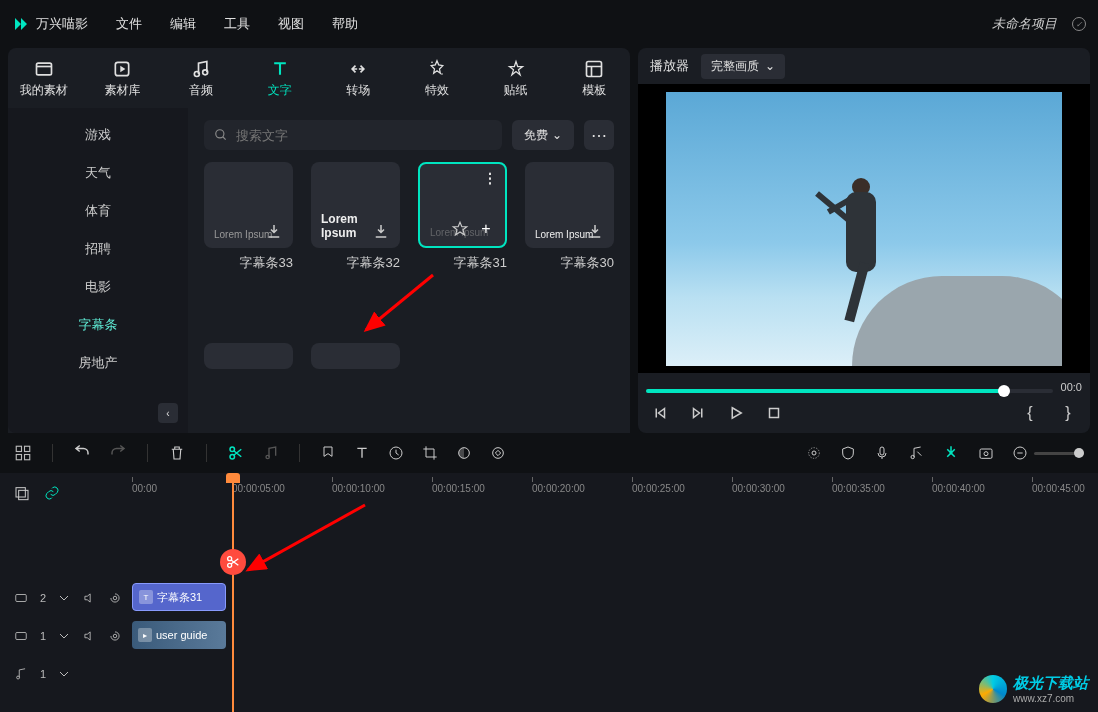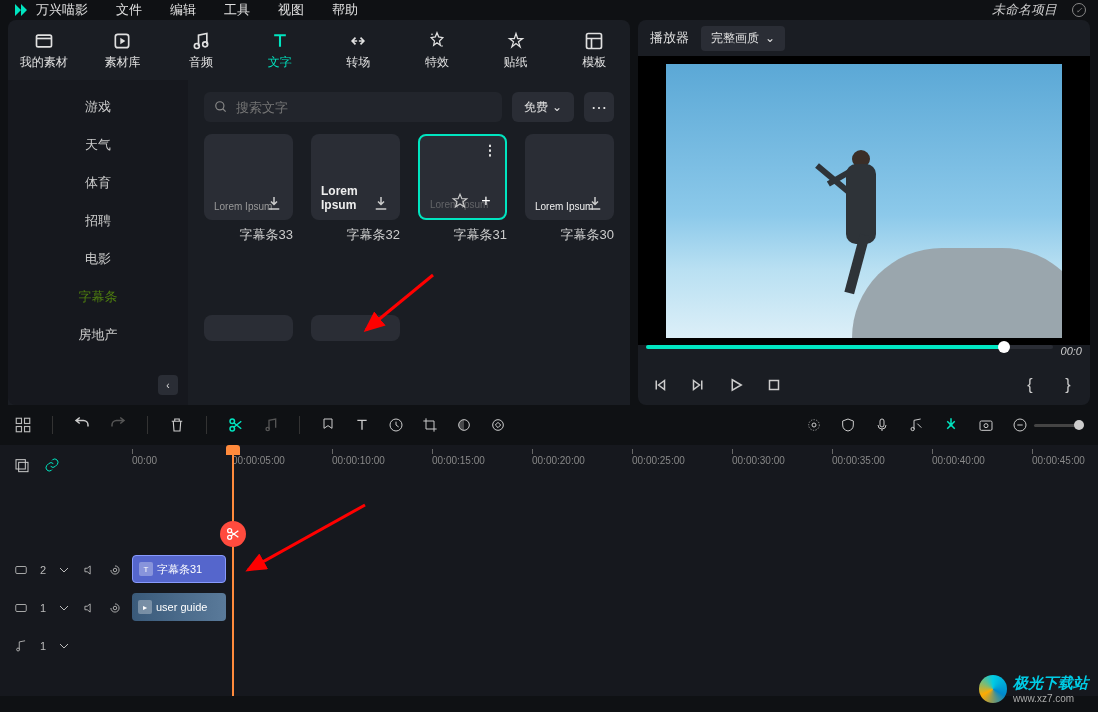--- a/index.html
+++ b/index.html
@@ -1,36 +1,36 @@
 <!DOCTYPE html>
 <html><head>
 <meta charset="utf-8">
 <style>
 * { margin: 0; padding: 0; box-sizing: border-box; font-family: "Microsoft YaHei", Arial, sans-serif; }
 body { background: #0f1114; color: #e0e0e0; width: 1098px; height: 712px; overflow: hidden; position: relative; }
-.menubar { display: flex; align-items: center; height: 20px; padding: 0 12px; gap: 28px; font-size: 13px; }
+.menubar { display: flex; align-items: center; height: 48px; padding: 0 12px; gap: 28px; font-size: 13px; }
 .logo { display: flex; align-items: center; gap: 6px; }
 .logo-icon { width: 18px; height: 18px; }
 .menu-items { display: flex; gap: 28px; }
 .menu-item { cursor: pointer; }
 .spacer { flex: 1; }
 .project-name { display: flex; align-items: center; gap: 15px; font-size: 13px; color: #ccc; font-style: italic; }
 .check-circle { width: 14px; height: 14px; border: 1px solid #888; border-radius: 50%; display: flex; align-items: center; justify-content: center; font-size: 8px; color: #888; }
 
 .main-row { display: flex; height: 385px; }
 .panel-left { width: 622px; display: flex; flex-direction: column; margin: 0 8px; }
 .tabs-row { display: flex; height: 60px; background: #1a1d23; border-radius: 8px 8px 0 0; align-items: center; padding: 0 10px; gap: 27px; }
 .tab { display: flex; flex-direction: column; align-items: center; gap: 2px; cursor: pointer; color: #e0e0e0; font-size: 12px; width: 64px; }
 .tab.active { color: #00e5c0; }
 .tab-icon { width: 22px; height: 22px; display: flex; align-items: center; justify-content: center; font-size: 18px; }
 
 .content-row { display: flex; flex: 1; background: #1a1d23; }
 .sidebar { width: 180px; background: #16181e; padding: 8px 0; position: relative; border-radius: 0 0 0 8px; }
 .sidebar-item { padding: 10px 28px; font-size: 13px; color: #ccc; cursor: pointer; text-align: center; }
-.sidebar-item.active { color: #4d7c0f; }
+.sidebar-item.active { color: #5eead4; }
 .sidebar-collapse { position: absolute; bottom: 10px; right: 10px; width: 20px; height: 20px; background: #2a2d35; border-radius: 4px; display: flex; align-items: center; justify-content: center; cursor: pointer; font-size: 10px; }
 
 .main-content { flex: 1; padding: 10px 16px; display: flex; flex-direction: column; }
 .search-row { display: flex; align-items: center; gap: 10px; height: 34px; margin-bottom: 10px; }
 .search-box { flex: 1; background: #22252c; border-radius: 6px; height: 30px; display: flex; align-items: center; padding: 0 10px; gap: 8px; color: #888; font-size: 13px; }
 .search-input { background: none; border: none; outline: none; color: #ccc; flex: 1; font-size: 13px; }
 .pill-btn { background: #2a2d35; border-radius: 6px; height: 30px; padding: 0 12px; display: flex; align-items: center; gap: 4px; font-size: 12px; cursor: pointer; }
 .more-btn { background: #2a2d35; border-radius: 6px; width: 30px; height: 30px; display: flex; align-items: center; justify-content: center; cursor: pointer; }
 
 .card-grid { display: grid; grid-template-columns: 1fr 1fr 1fr 1fr; gap: 16px 18px; overflow-y: auto; flex: 1; }
@@ -52,21 +52,21 @@
 .player-video { flex: 1; background: #000; display: flex; align-items: center; justify-content: center; overflow: hidden; position: relative; }
 .sky-scene { width: 396px; height: 274px; background: linear-gradient(to bottom, #5ba8d6 0%, #8cc9ea 55%, #b9e0f2 75%, #dcefF8 100%); position: relative; overflow: hidden; }
 .rock { position: absolute; bottom: 0; right: -30px; width: 240px; height: 90px; background: #9aa6ad; border-radius: 90px 90px 0 0 / 90px 90px 0 0; }
 .person { position: absolute; left: 180px; top: 60px; width: 60px; height: 150px; }
 .person-body { position: absolute; left: 0; top: 40px; width: 30px; height: 80px; background: #2e3338; border-radius: 10px; }
 .person-head { position: absolute; left: 6px; top: 26px; width: 18px; height: 18px; background: #3a2e28; border-radius: 50%; }
 .person-arm1 { position: absolute; left: 14px; top: 20px; width: 6px; height: 60px; background: #2e3338; transform: rotate(-50deg); transform-origin: bottom; }
 .person-arm2 { position: absolute; left: 14px; top: 40px; width: 6px; height: 40px; background: #2e3338; transform: rotate(60deg); transform-origin: top; }
 .person-leg { position: absolute; left: 6px; top: 110px; width: 10px; height: 60px; background: #2e3338; transform: rotate(15deg); }
 
-.progress-row { height: 20px; display: flex; align-items: flex-start; padding: 0 8px; gap: 8px; background: #1a1d23; font-style: italic; }
+.progress-row { height: 20px; display: flex; align-items: flex-end; padding: 0 8px; gap: 8px; background: #1a1d23; }
 .progress-track { flex: 1; height: 4px; background: #2a2d35; border-radius: 2px; position: relative; }
 .progress-fill { position: absolute; left: 0; top: 0; height: 100%; width: 88%; background: #00e5c0; border-radius: 2px; }
 .progress-knob { position: absolute; right: -6px; top: -4px; width: 12px; height: 12px; background: #fff; border-radius: 50%; }
 .time-txt { font-size: 11px; color: #ccc; }
 
 .player-controls { height: 40px; background: #1a1d23; display: flex; align-items: center; padding: 0 10px; gap: 14px; border-radius: 0 0 8px 8px; }
 .ctrl-btn { width: 24px; height: 24px; display: flex; align-items: center; justify-content: center; cursor: pointer; color: #ccc; }
 
 .toolbar { height: 40px; display: flex; align-items: center; padding: 0 14px; gap: 18px; font-size: 14px; color: #bbb; }
 .toolbar .sep { width: 1px; height: 18px; background: #333; margin: 0 2px; }

